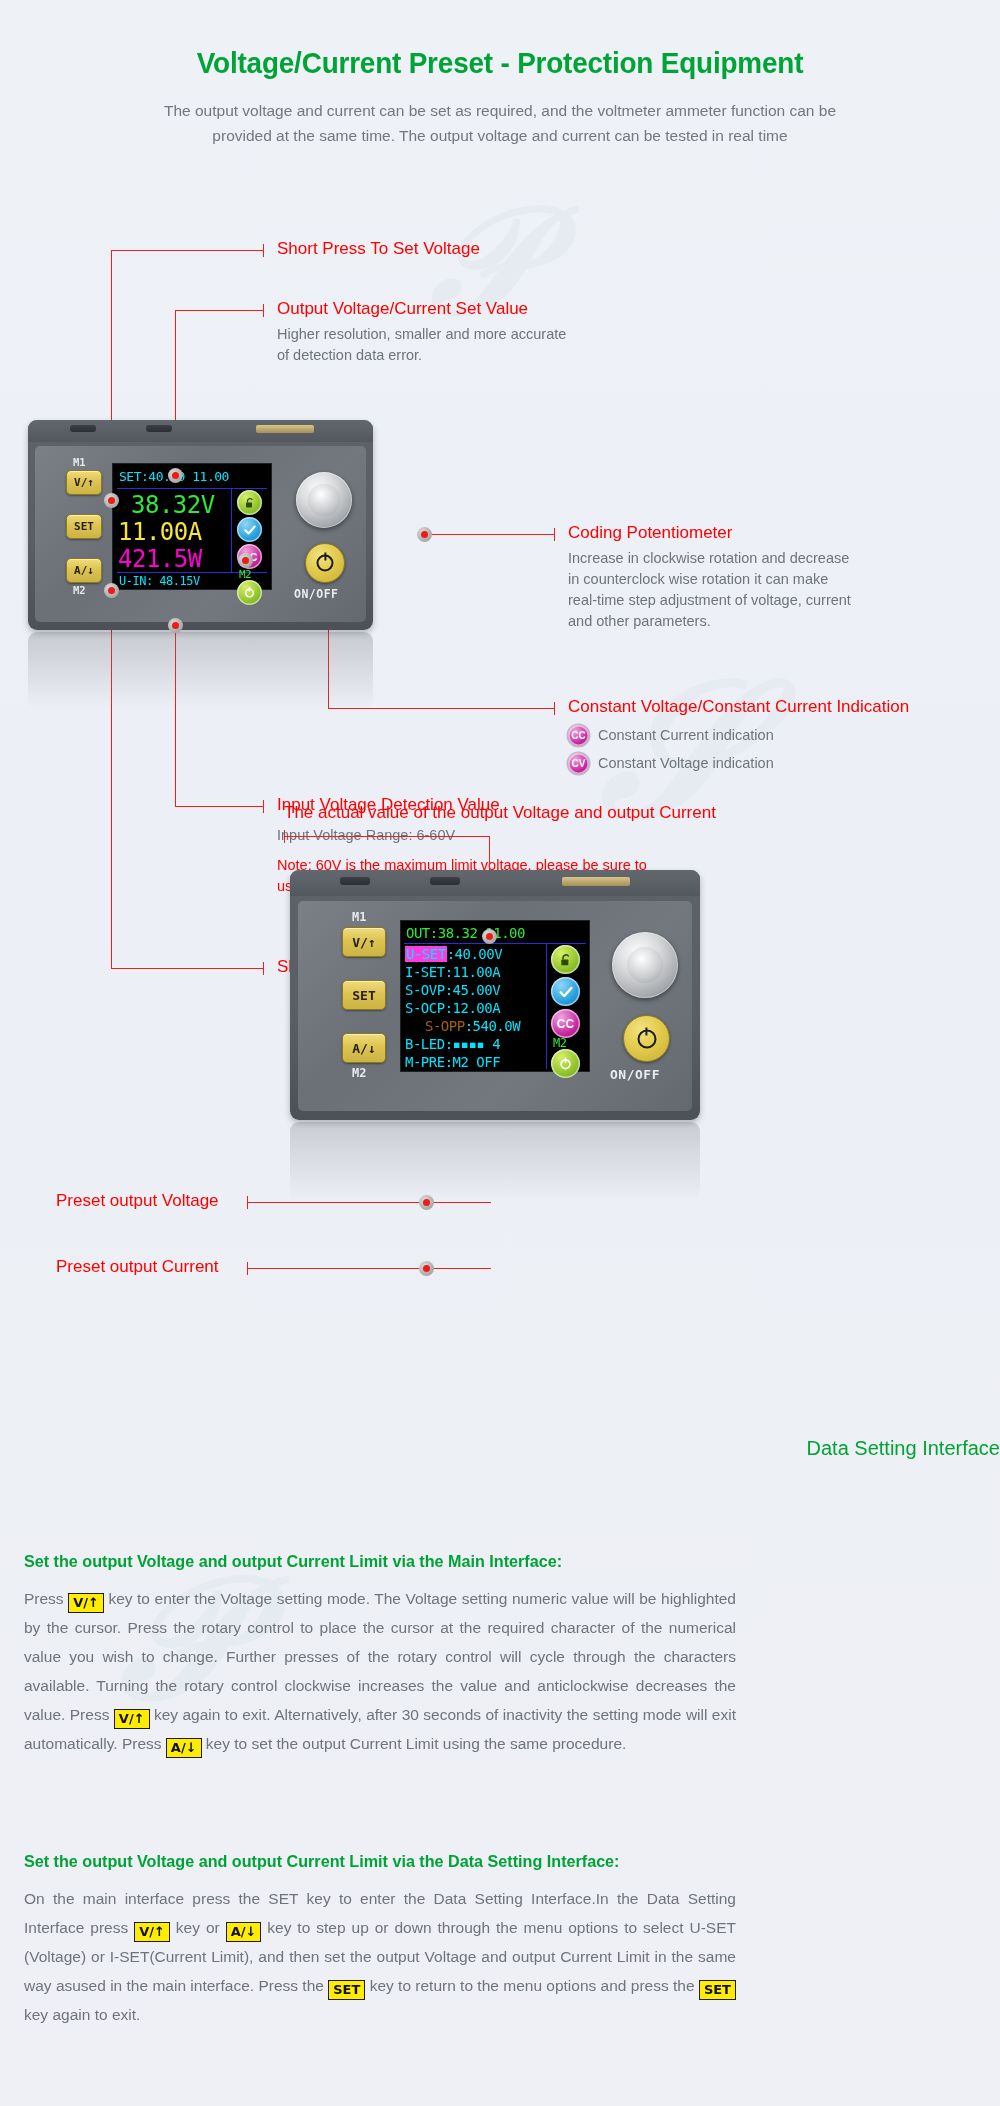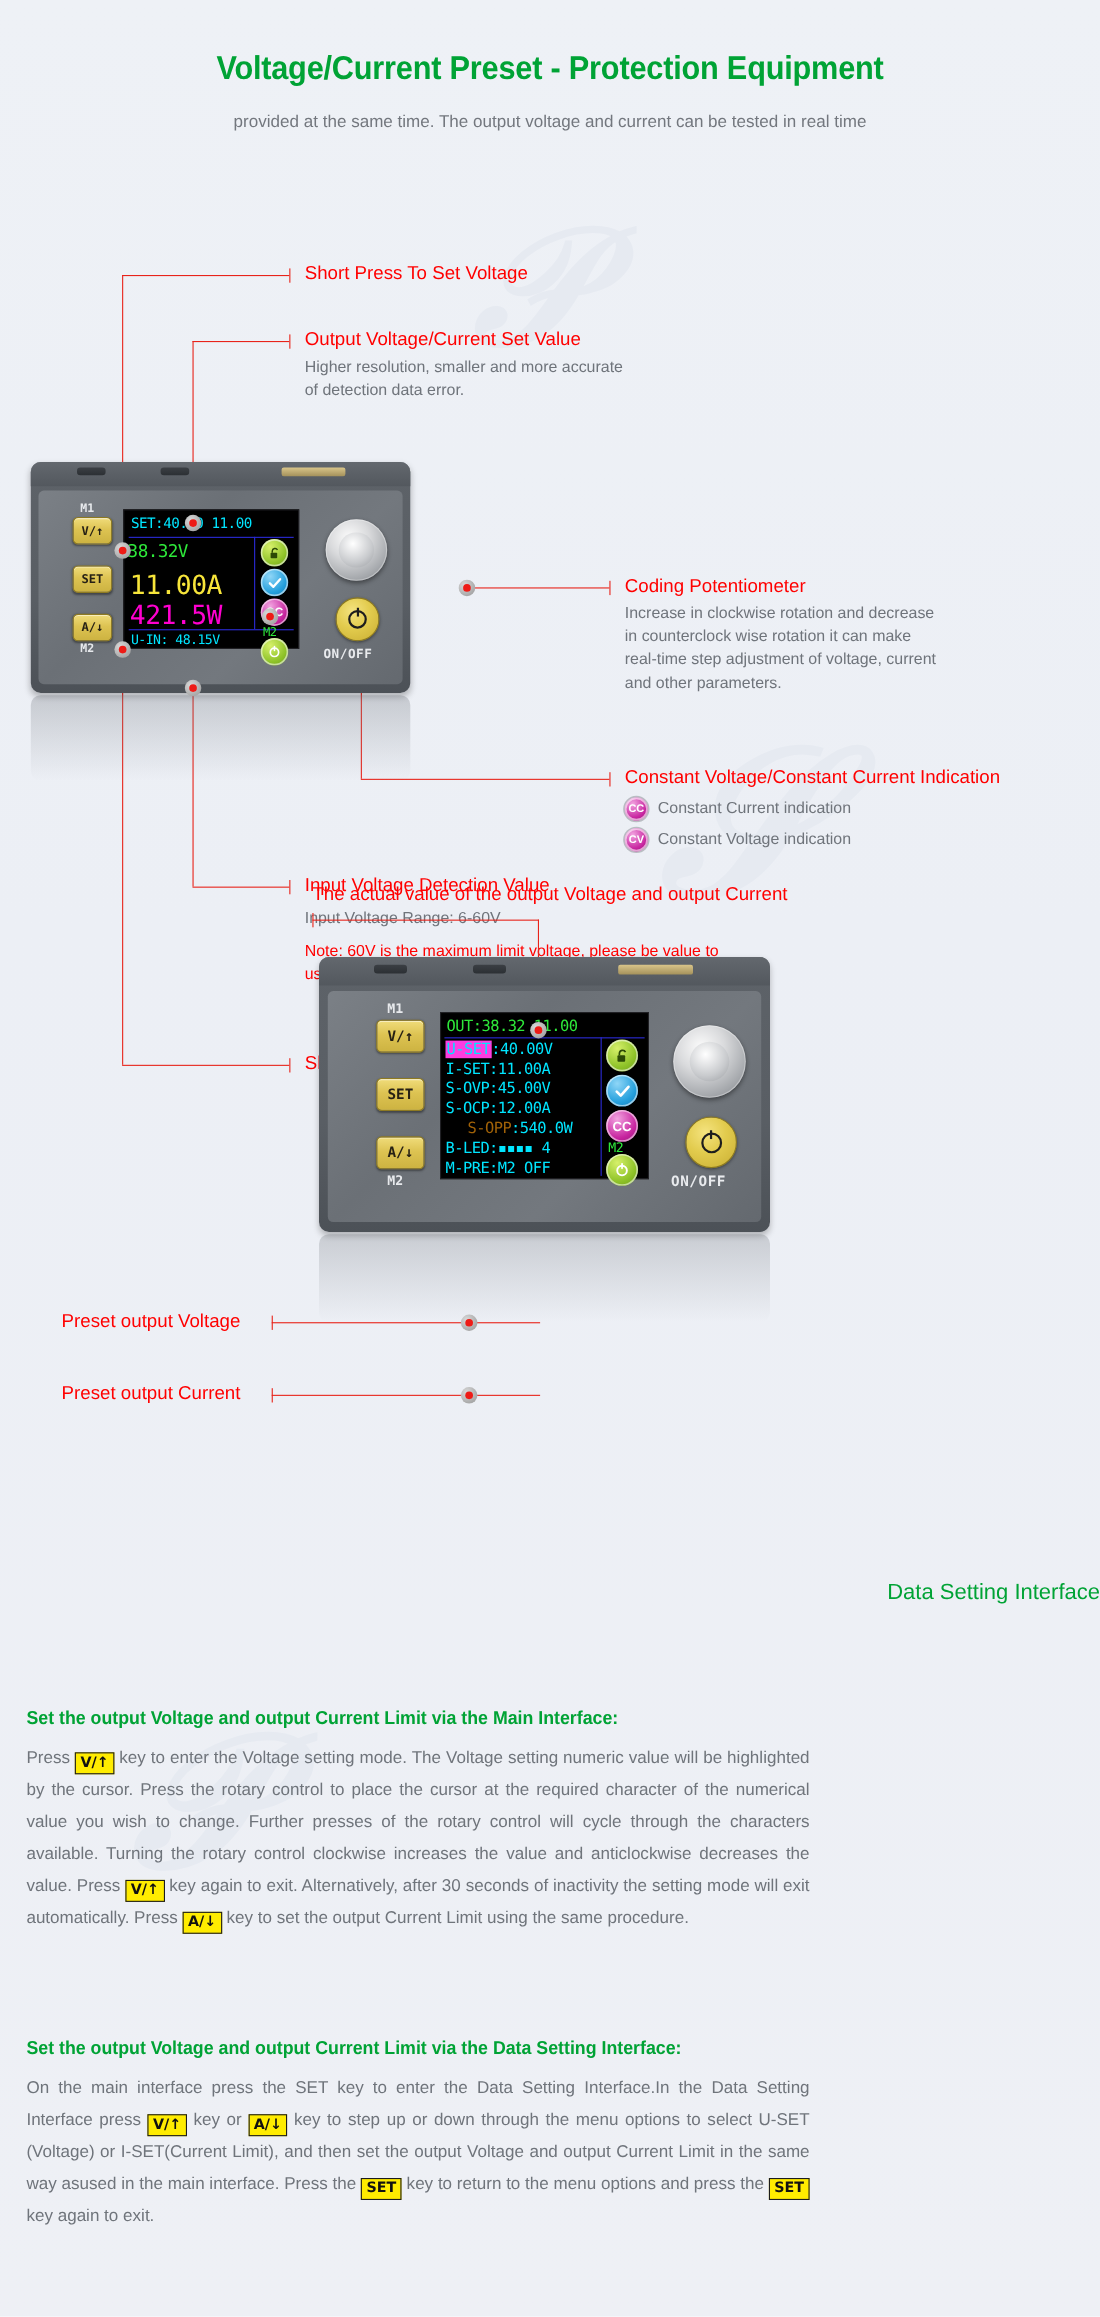--- a/index.html
+++ b/index.html
@@ -109,20 +109,21 @@
 <body>
 
 <div class="wm" style="left:430px;top:175px;font-size:150px;">𝒫</div>
 <div class="wm" style="left:600px;top:640px;font-size:190px;">𝒮</div>
 <div class="wm" style="left:120px;top:1540px;font-size:170px;">𝒫</div>
 
 <div class="stage">
 
 <div class="title">Voltage/Current Preset - Protection Equipment</div>
 <div class="subtitle">
+  <div>The output voltage and current can be set as required, and the voltmeter ammeter function can be</div>
   <div>provided at the same time. The output voltage and current can be tested in real time</div>
 </div>
 
 <div class="line lv" style="left:111px;top:250px;height:250px;"></div>
 <div class="line lh" style="left:111px;top:250px;width:152px;"></div>
 <div class="cap" style="left:263px;top:244px;height:13px;"></div>
 <div class="ann-h" style="position:absolute;left:277px;top:239px;">Short Press To Set Voltage</div>
 
 <div class="line lv" style="left:175px;top:310px;height:165px;"></div>
 <div class="line lh" style="left:175px;top:310px;width:88px;"></div>
@@ -157,21 +158,21 @@
     <span class="ann-b">Constant Voltage indication</span>
   </div>
 </div>
 
 <div class="line lv" style="left:175px;top:625px;height:181px;"></div>
 <div class="line lh" style="left:175px;top:806px;width:88px;"></div>
 <div class="cap" style="left:263px;top:800px;height:13px;"></div>
 <div style="position:absolute;left:277px;top:795px;">
   <div class="ann-h">Input Voltage Detection Value</div>
   <div class="ann-b" style="margin-top:10px;">Input Voltage Range: 6-60V</div>
-  <div class="ann-r" style="margin-top:9px;">Note: 60V is the maximum limit voltage, please be value to</div>
+  <div class="ann-r" style="margin-top:9px;">Note: 60V is the maximum limit voltage, please be sure to</div>
   <div class="ann-r">use it, otherwise the power supply will be damaged!</div>
 </div>
 
 <div class="line lv" style="left:111px;top:590px;height:378px;"></div>
 <div class="line lh" style="left:111px;top:968px;width:152px;"></div>
 <div class="cap" style="left:263px;top:962px;height:13px;"></div>
 <div class="ann-h" style="position:absolute;left:277px;top:957px;">Short Press To Set Current</div>
 
 <div class="dev" style="left:28px;top:420px;width:345px;height:210px;">
   <div class="topstrip"></div>
@@ -183,21 +184,21 @@
   <div class="mlabel" style="left:45px;top:36px;">M1</div>
   <div class="btn" style="left:38px;top:50px;width:34px;height:23px;">V/↑</div>
   <div class="btn" style="left:38px;top:94px;width:34px;height:23px;">SET</div>
   <div class="btn" style="left:38px;top:138px;width:34px;height:23px;">A/↓</div>
   <div class="mlabel" style="left:45px;top:164px;">M2</div>
 
   <div class="lcd" style="left:84px;top:43px;width:158px;height:125px;">
     <div class="lcdtxt" style="left:6px;top:5px;font-size:13px;color:#00e5ff;">SET:40.00 11.00</div>
     <div style="position:absolute;left:4px;right:4px;top:24px;height:1px;background:#2b2bd8;"></div>
     <div style="position:absolute;left:118px;top:24px;bottom:17px;width:1px;background:#2b2bd8;"></div>
-    <div class="lcdtxt" style="left:3px;top:27px;font-size:16px;color:#2ee83a;text-align:center;">38.32V</div>
+    <div class="lcdtxt" style="left:18px;top:27px;font-size:24px;color:#2ee83a;text-align:center;">38.32V</div>
     <div class="lcdtxt" style="left:5px;top:54px;font-size:24px;color:#f7e53a;">11.00A</div>
     <div class="lcdtxt" style="left:5px;top:81px;font-size:24px;color:#ff00d0;">421.5W</div>
     <div style="position:absolute;left:4px;right:4px;top:108px;height:1px;background:#2b2bd8;"></div>
     <div class="lcdtxt" style="left:6px;top:110px;font-size:12px;color:#00e5ff;">U-IN: 48.15V</div>
 
     <div class="ic ic-lock" style="left:124px;top:26px;width:25px;height:25px;">
       <svg width="12" height="12" viewBox="0 0 24 24" aria-hidden="true">
             <path d="M7 11V8a5 5 0 0 1 9.5-2" fill="none" stroke="#2c4a06" stroke-width="2.6"></path>
             <rect x="4" y="11" width="12" height="10" rx="1.5" fill="#2c4a06"></rect>
           </svg>

